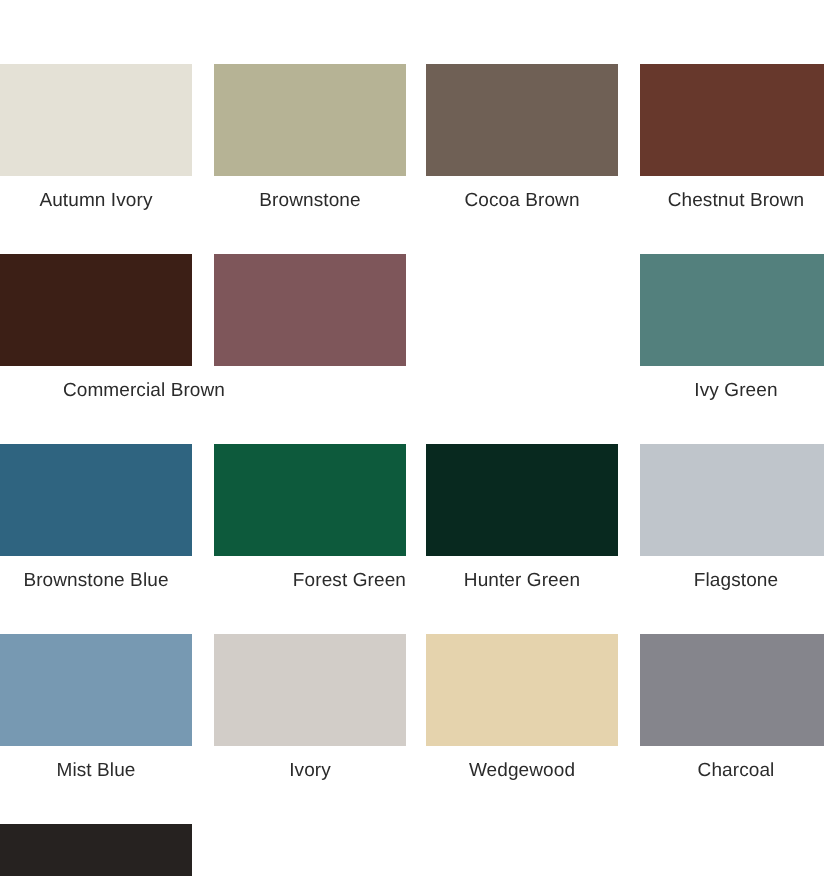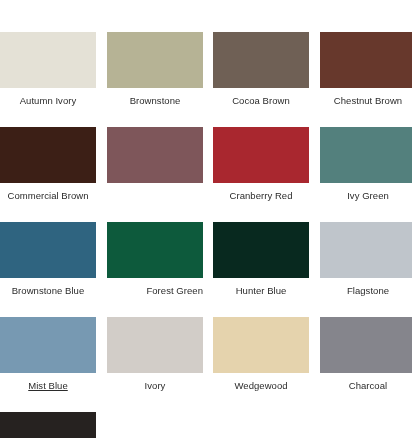--- a/index.html
+++ b/index.html
@@ -56,52 +56,48 @@
     <div class="swatch-cell" style="left: 213px; top: 0px;">
       <span class="swatch-chip" title="Cocoa Brown" style="background: rgb(111, 96, 85); width: 96px; height: 56px;"></span>
       <span class="swatch-label" style="width: 96px; color: rgb(43, 43, 43);">Cocoa Brown</span>
     </div>
     <div class="swatch-cell" style="left: 320px; top: 0px;">
       <span class="swatch-chip" title="Chestnut Brown" style="background: rgb(103, 56, 44); width: 96px; height: 56px;"></span>
       <span class="swatch-label" style="width: 96px; color: rgb(43, 43, 43);">Chestnut Brown</span>
     </div>
     <div class="swatch-cell" style="left: 0px; top: 95px;">
       <span class="swatch-chip" title="Commercial Brown" style="background: rgb(60, 31, 22); width: 96px; height: 56px;"></span>
-      <span class="swatch-label" style="width: 96px; color: rgb(43, 43, 43);">Commercial Brown</span>
+      <span class="swatch-label" style="width: 96px; color: rgb(43, 43, 43); padding-left: 24px;">Commercial Brown</span>
     </div>
     <div class="swatch-cell" style="left: 107px; top: 95px;">
       <span class="swatch-chip" title="Terracotta Red" style="background: rgb(126, 86, 90); width: 96px; height: 56px;"></span>
-    </div>
-    <div class="swatch-cell" style="left: 213px; top: 95px;">
-      <span class="swatch-chip" title="Cranberry Red" style="background: rgb(169, 39, 47); width: 96px; height: 56px;"></span>
-      <span class="swatch-label" style="width: 96px; color: rgb(43, 43, 43);">Cranberry Red</span>
     </div>
     <div class="swatch-cell" style="left: 320px; top: 95px;">
       <span class="swatch-chip" title="Ivy Green" style="background: rgb(83, 128, 125); width: 96px; height: 56px;"></span>
       <span class="swatch-label" style="width: 96px; color: rgb(43, 43, 43);">Ivy Green</span>
     </div>
     <div class="swatch-cell" style="left: 0px; top: 190px;">
       <span class="swatch-chip" title="Wedgewood Blue" style="background: rgb(47, 100, 128); width: 96px; height: 56px;"></span>
       <span class="swatch-label" style="width: 96px; color: rgb(43, 43, 43);">Brownstone Blue</span>
     </div>
     <div class="swatch-cell" style="left: 107px; top: 190px;">
       <span class="swatch-chip" title="Forest Green" style="background: rgb(13, 90, 60); width: 96px; height: 56px;"></span>
       <span class="swatch-label" style="width: 96px; color: rgb(43, 43, 43); text-align: right;">Forest Green</span>
     </div>
     <div class="swatch-cell" style="left: 213px; top: 190px;">
       <span class="swatch-chip" title="Hunter Green" style="background: rgb(8, 41, 31); width: 96px; height: 56px;"></span>
-      <span class="swatch-label" style="width: 96px; color: rgb(43, 43, 43);">Hunter Blue</span>
+      <span class="swatch-label" style="width: 96px; color: rgb(43, 43, 43);">Hunter Green</span>
     </div>
     <div class="swatch-cell" style="left: 320px; top: 190px;">
       <span class="swatch-chip" title="Flagstone" style="background: rgb(191, 197, 203); width: 96px; height: 56px;"></span>
       <span class="swatch-label" style="width: 96px; color: rgb(43, 43, 43);">Flagstone</span>
     </div>
     <div class="swatch-cell" style="left: 0px; top: 285px;">
       <span class="swatch-chip" title="Mist Blue" style="background: rgb(119, 153, 178); width: 96px; height: 56px;"></span>
-      <span class="swatch-label" style="width: 96px; color: rgb(43, 43, 43); text-decoration: underline;">Mist Blue</span>
+      <span class="swatch-label" style="width: 96px; color: rgb(43, 43, 43);">Mist Blue</span>
     </div>
     <div class="swatch-cell" style="left: 107px; top: 285px;">
       <span class="swatch-chip" title="Khaki" style="background: rgb(210, 205, 200); width: 96px; height: 56px;"></span>
       <span class="swatch-label" style="width: 96px; color: rgb(43, 43, 43);">Ivory</span>
     </div>
     <div class="swatch-cell" style="left: 213px; top: 285px;">
       <span class="swatch-chip" title="Cashmere" style="background: rgb(229, 211, 173); width: 96px; height: 56px;"></span>
       <span class="swatch-label" style="width: 96px; color: rgb(43, 43, 43);">Wedgewood</span>
     </div>
     <div class="swatch-cell" style="left: 320px; top: 285px;">

